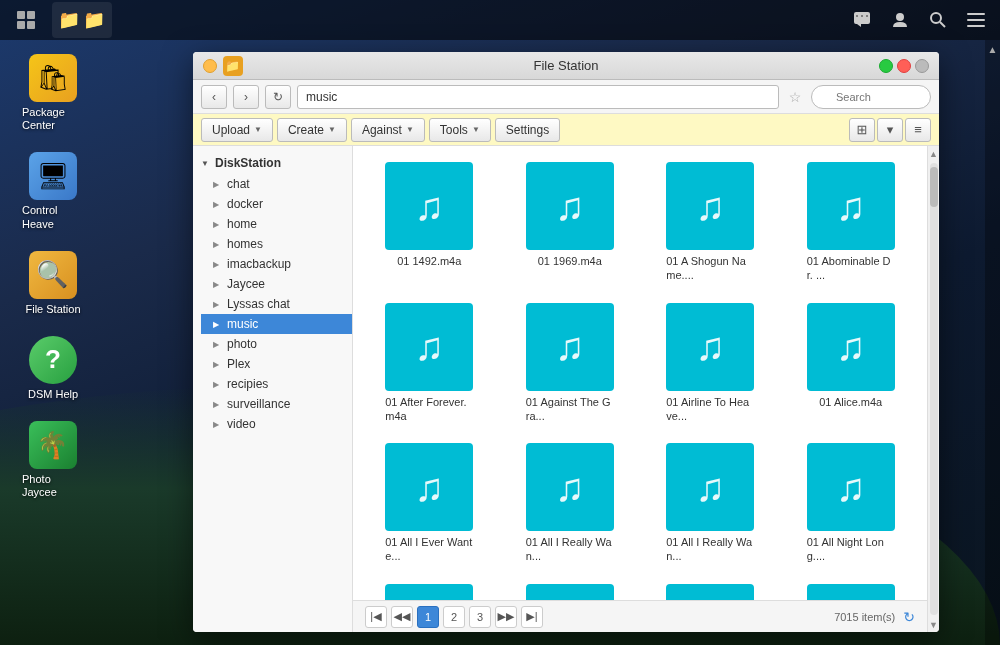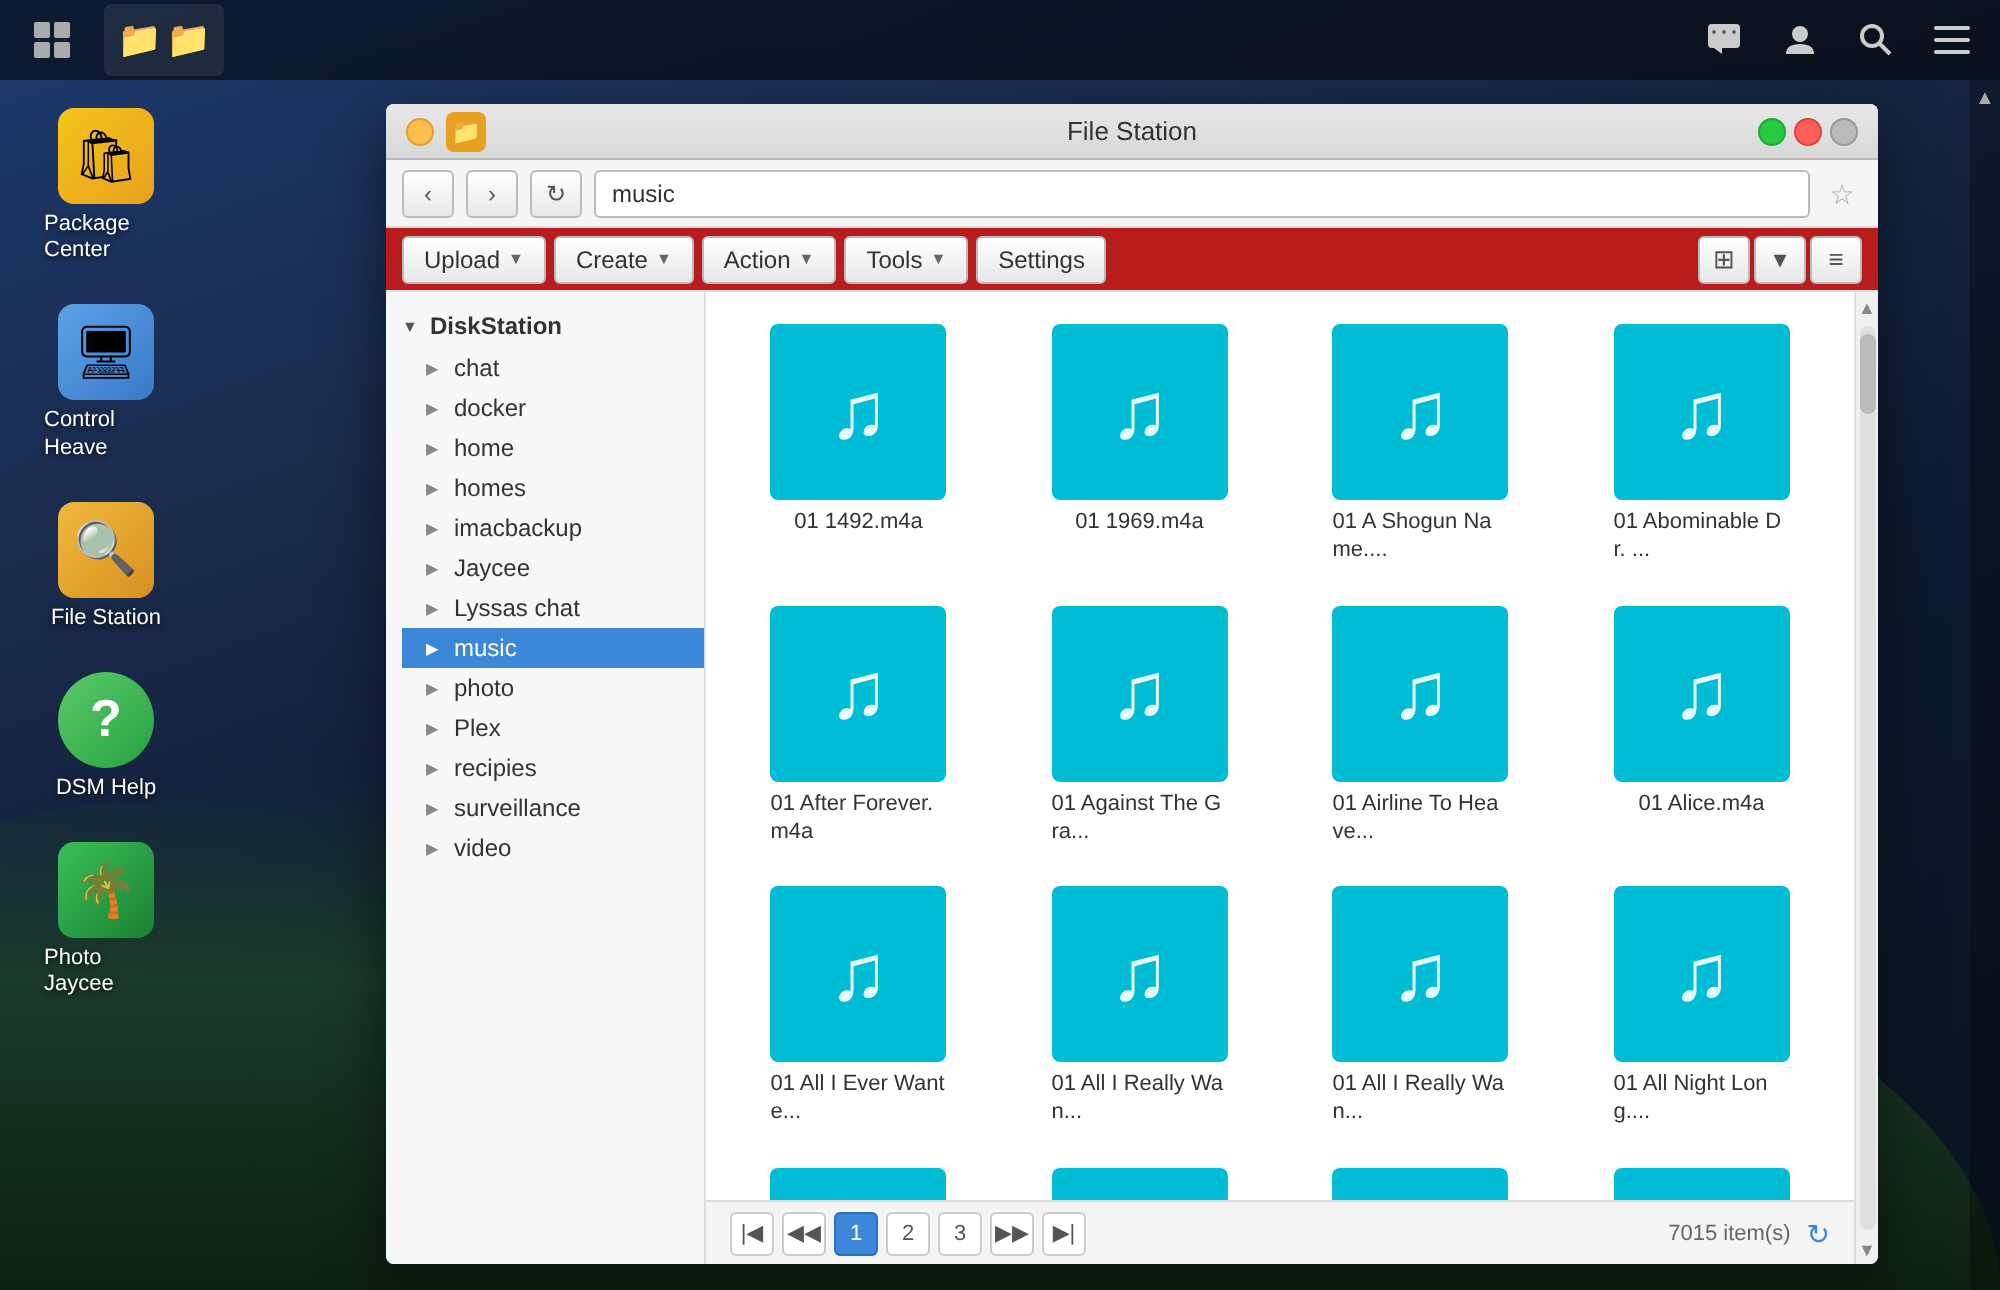--- a/index.html
+++ b/index.html
@@ -289,21 +289,21 @@
       position: absolute;
       left: 7px;
       color: #999;
       font-size: 11px;
       pointer-events: none;
     }
 
     
     .action-toolbar {
       height: 32px;
-      background: #b91c1c;
+      background: #fef9c3;
       border-bottom: 1px solid #ddd;
       display: flex;
       align-items: center;
       padding: 0 8px;
       gap: 4px;
       flex-shrink: 0;
     }
     .action-btn {
       height: 24px;
       padding: 0 10px;
@@ -636,33 +636,37 @@
         <div class="win-btn" style="background:#bbb; border:1px solid #999;">×</div>
       </div>
     </div>
 
     <div class="window-toolbar">
       <div class="nav-btn">‹</div>
       <div class="nav-btn">›</div>
       <div class="refresh-btn">↻</div>
       <input class="address-bar" value="music" style="">
       <div class="bookmark-btn">☆</div>
+      <div class="search-wrapper">
+        <span class="search-icon-inner">🔍</span>
+        <input class="search-box" placeholder="Search" style="">
+      </div>
     </div>
 
     <div class="action-toolbar">
       <div class="action-btn">
         <span>Upload</span>
         <span class="caret">▼</span>
       </div>
       <div class="action-btn">
         <span>Create</span>
         <span class="caret">▼</span>
       </div>
       <div class="action-btn">
-        <span>Action</span>
+        <span>Against</span>
         <span class="caret">▼</span>
       </div>
       <div class="action-btn">
         <span>Tools</span>
         <span class="caret">▼</span>
       </div>
       <div class="settings-btn">
         <span>Settings</span>
       </div>
       <div class="view-btns">

